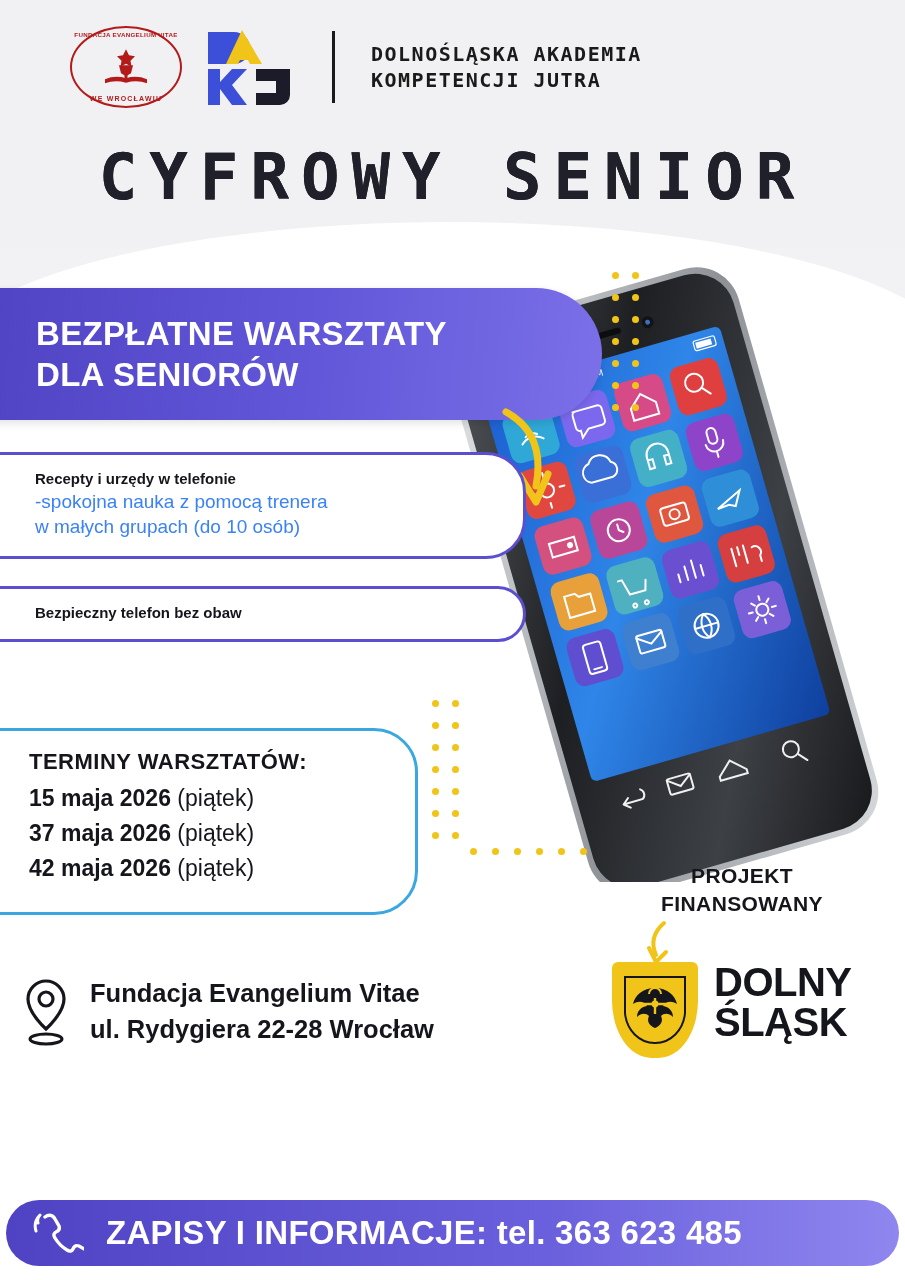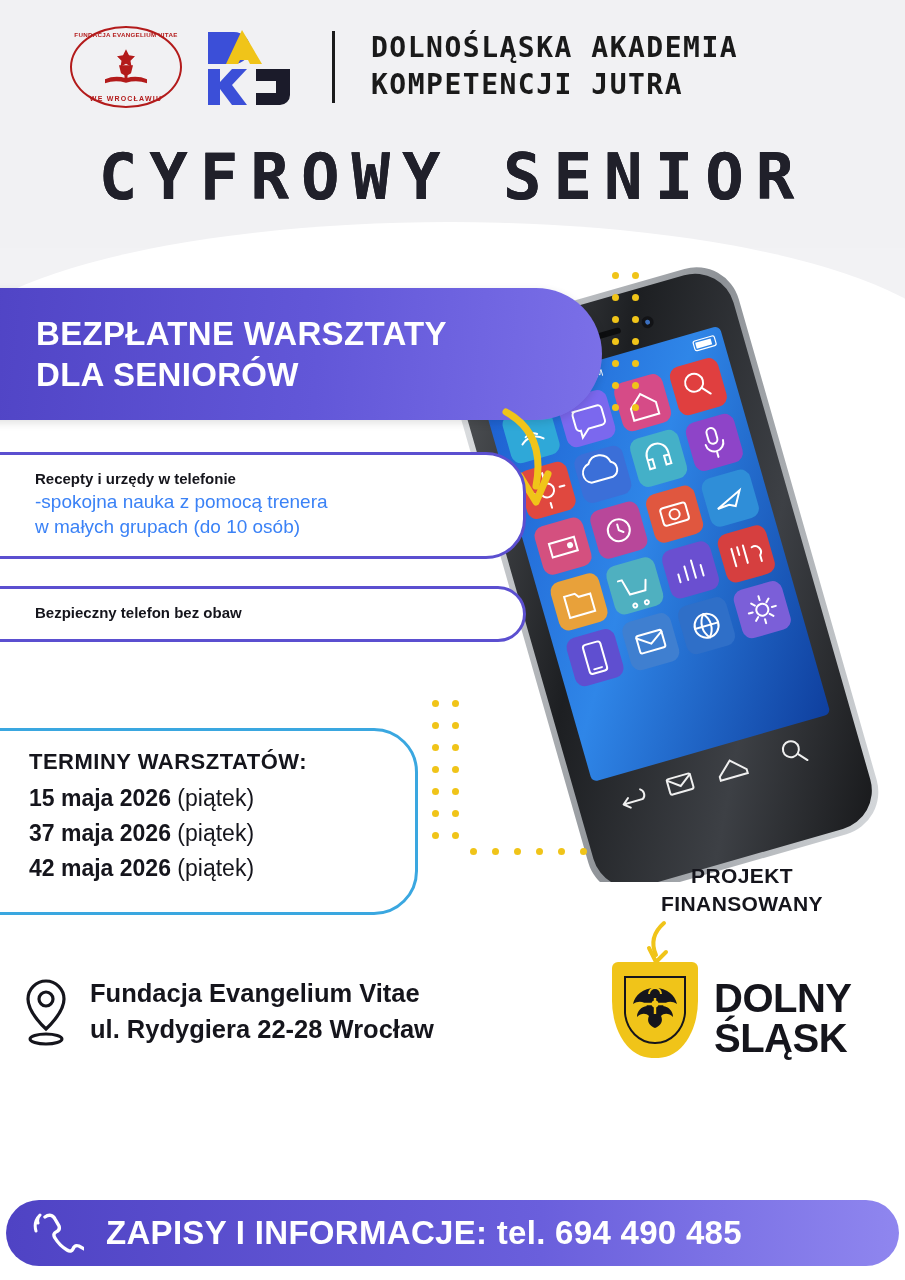--- a/index.html
+++ b/index.html
@@ -53,21 +53,21 @@
 
   
   .dakj-mark { width: 92px; height: 78px; position: relative; }
 
   .divider-bar {
     width: 3px; height: 72px; background: #1b1b1b;
     margin: 0 14px;
   }
   .header-title {
     font-family: "DejaVu Sans Mono", monospace;
-    font-size: 28px; font-weight: bold;
+    font-size: 20px; font-weight: bold;
     letter-spacing: 1.5px; line-height: 1.32;
     color: #1a1a1a;
     white-space: pre-line;
   }
 
   
   .main-title {
     position: absolute; top: 140px; left: 0; width: 905px;
     text-align: center;
     font-family: "DejaVu Sans Mono", monospace;
@@ -171,21 +171,21 @@
   .projekt-text {
     position: absolute; top: 862px; left: 742px;
     transform: translateX(-50%);
     text-align: center;
     font-weight: bold; font-size: 21px; line-height: 1.35;
     color: #15151c; letter-spacing: .4px;
     white-space: pre-line;
   }
   .dolny-slask {
     position: absolute; top: 962px; left: 612px;
-    display: flex; align-items: flex-end; gap: 16px;
+    display: flex; align-items: flex-start; gap: 16px;
   }
   .crest {
     width: 86px; height: 96px;
     background: #f0c419;
     border-radius: 6px 6px 46% 46% / 6px 6px 60% 60%;
     position: relative;
     display: flex; align-items: center; justify-content: center;
   }
   .ds-text {
     font-weight: bold; font-size: 40px; line-height: 1.0;
@@ -501,16 +501,16 @@
   </div>
 
 
   <div class="contact-bar">
     <div>
       <svg width="52" height="52" viewBox="0 0 52 52">
         <path d="M13 10 c4 -3 8 -2 10 2 l4 7 c1 3 0 5 -3 6 c-2 1 -3 3 -1 6 c3 5 7 9 12 12 c3 2 5 1 6 -1 c1 -3 3 -4 6 -3 l7 4" fill="none" stroke="#fff" stroke-width="3.4" stroke-linecap="round"></path>
         <path d="M6 16 a8 8 0 0 1 2 -8 M4 24 a16 16 0 0 1 4 -16" fill="none" stroke="#fff" stroke-width="3" stroke-linecap="round"></path>
       </svg>
     </div>
-    <div class="contact-text">ZAPISY I INFORMACJE: tel. 694 490 485</div>
+    <div class="contact-text">ZAPISY I INFORMACJE: tel. 363 623 485</div>
   </div>
 
 </div>
 
 </body></html>

